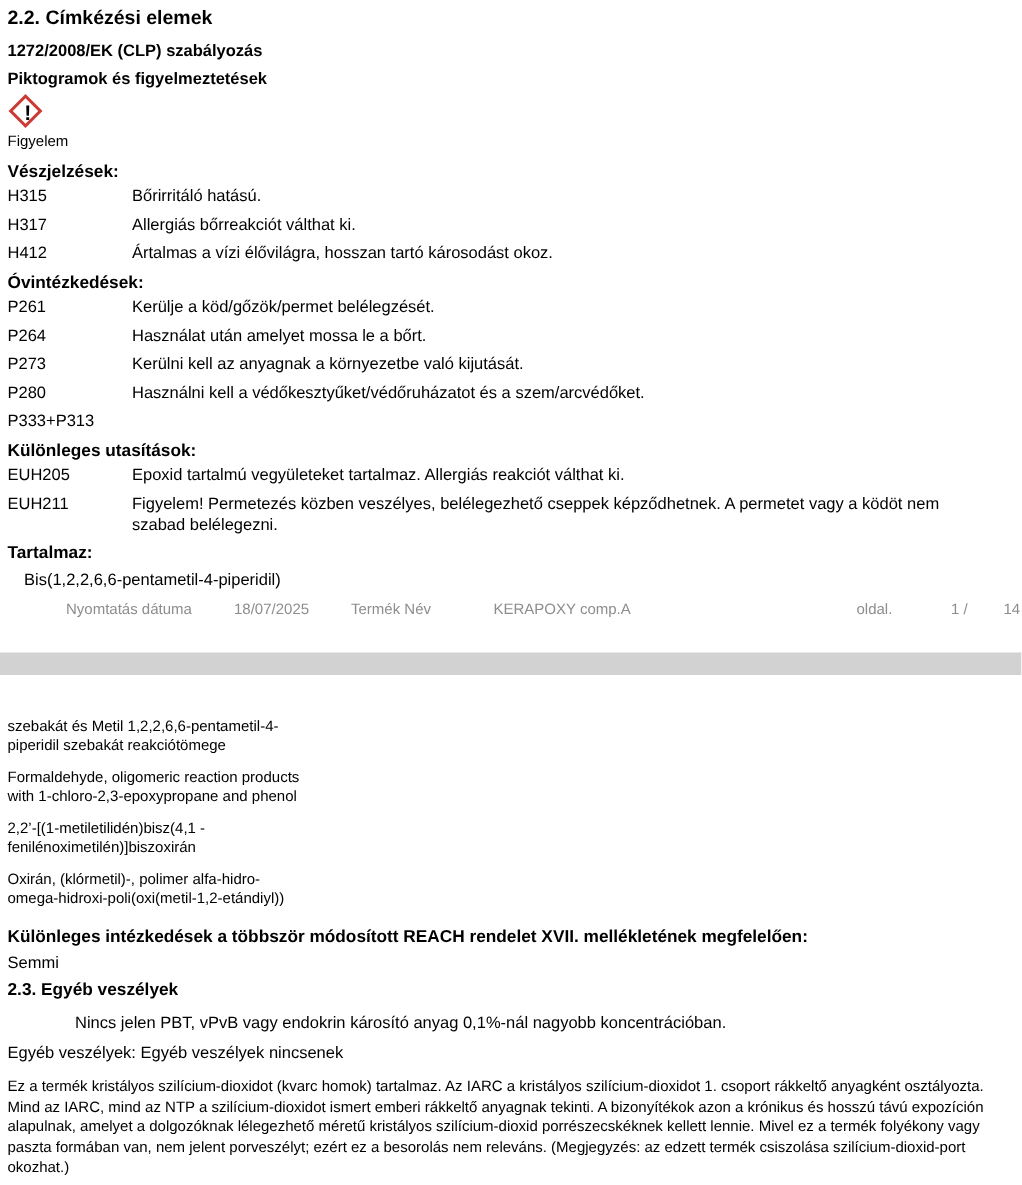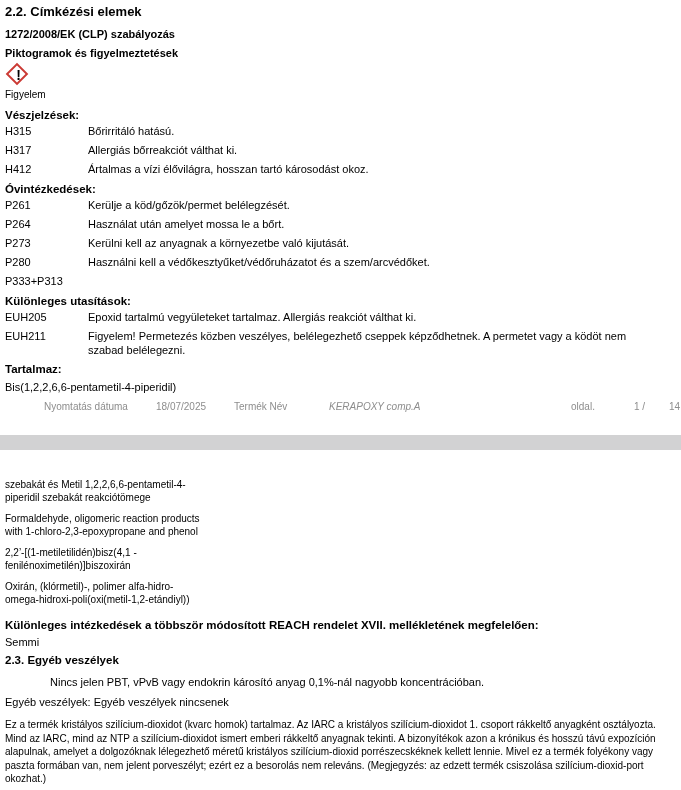--- a/index.html
+++ b/index.html
@@ -18,26 +18,26 @@
              border:2.5px solid #cb3a34; background:#fff; transform:rotate(45deg); }
   .excl { position:absolute; left:0; top:3px; width:27px; text-align:center;
           font-weight:bold; font-size:14px; line-height:18px; color:#000; }
   .signal { font-size:10px; line-height:12px; margin-top:1px; }
 
   .mt7 { margin-top:7px; } .mt5 { margin-top:5px; } .mt3 { margin-top:3px; }
   .stmt { display:flex; align-items:flex-start; min-height:19px; line-height:13.5px; padding-top:3px; }
   .stmt .code { flex:0 0 83px; }
   .stmt .text { flex:1 1 auto; max-width:545px; }
 
-  .contains-val { line-height:13px; margin-top:5px; }
+  .contains-val { line-height:13px; margin-top:5px;margin-left:11px; }
 
   .footer { position:relative; height:14px; margin-top:7px; color:#8d8d8d; font-size:10px;margin-left:34px; }
   .footer span { position:absolute; top:0; white-space:nowrap; }
   .f-datel { left:5px; } .f-date { left:117px; } .f-prodl { left:195px; }
-  .f-prod { left:290px;font-style:italic; } .f-pagel { left:532px; } .f-pagec { left:595px; } .f-paget { left:630px; }
+  .f-prod { left:290px; } .f-pagel { left:532px; } .f-pagec { left:595px; } .f-paget { left:630px; }
 
   .separator { width:681px; height:15px; background:#d2d2d3; }
 
   .substance { width:330px; font-size:10px; line-height:12.5px; white-space:pre-line; margin-bottom:9px; }
   .reach-h { font-size:11.5px; font-weight:bold; line-height:14px; margin-top:12px; }
   .plain { line-height:13px; margin-top:4px; }
   .sec23 { font-size:11.5px; font-weight:bold; line-height:14px; margin-top:4px; }
   .indent { margin-left:45px; margin-top:9px; line-height:13px; }
   .para { font-size:10px; line-height:13.5px; margin-top:9px; width:670px; }
   .para.second { margin-top:4px; }

